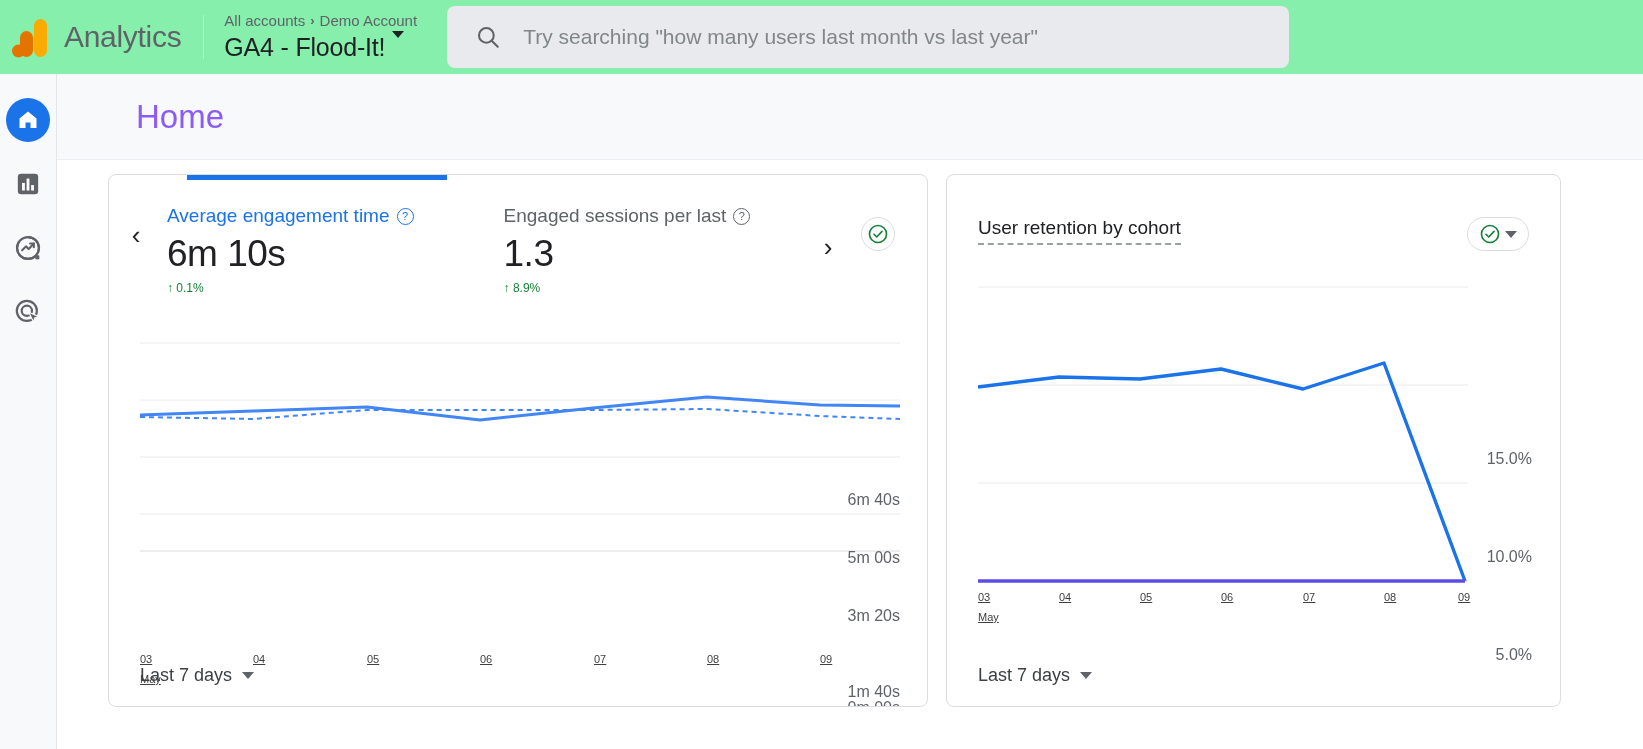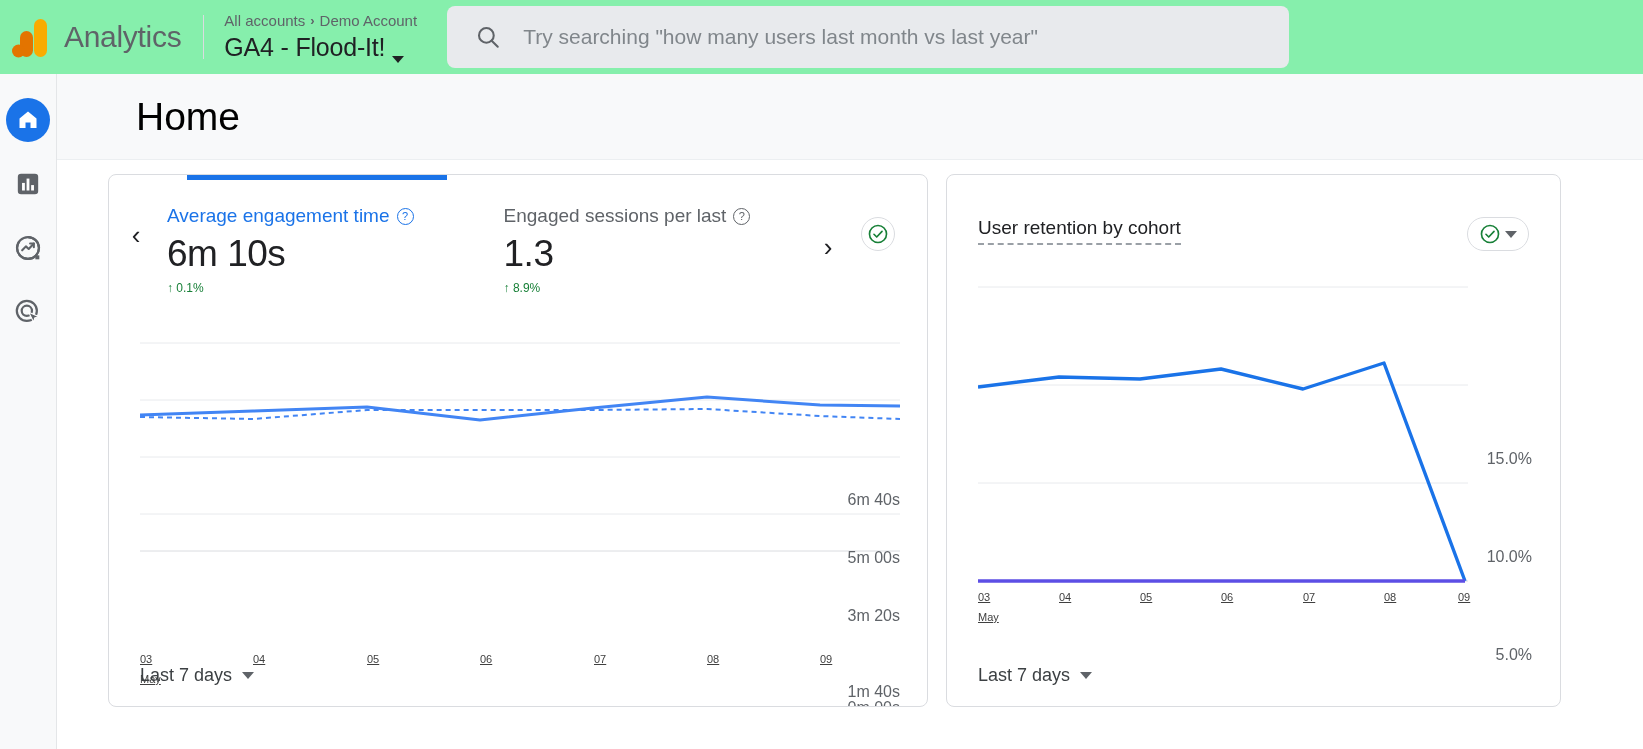--- a/index.html
+++ b/index.html
@@ -20,21 +20,21 @@
   .ga-logo { margin-left: 10px; width: 44px; height: 44px; display:flex; align-items:flex-end; justify-content:center; }
   .brand-name {
     font-size: 30px; color: #5f6368; font-weight: 400;
     margin-left: 10px; letter-spacing: -0.3px;
   }
   .brand-divider { width: 1px; height: 44px; background: #dadce0; margin: 0 20px 0 22px; }
   .acct-block { display: flex; flex-direction: column; justify-content: center; }
   .acct-crumb { font-size: 15px; color: #5f6368; display:flex; align-items:center; gap:5px; line-height: 20px; }
   .crumb-sep { font-size: 13px; color: #5f6368; font-weight: 700; }
   .acct-prop {
-    font-size: 25px; color: #202124; display:flex; align-items:flex-end; gap:7px;
+    font-size: 25px; color: #202124; display:flex; align-items:flex-start; gap:7px;
     line-height: 32px; letter-spacing: -0.2px;
   }
   .caret-down {
     width: 0; height: 0; border-left: 6px solid transparent;
     border-right: 6px solid transparent; border-top: 7px solid #202124;
   }
   .search-wrap {
     margin-left: 30px; width: 842px; height: 62px;
     background: #e8eaed; border-radius: 8px;
     display: flex; align-items: center; padding-left: 28px; gap: 22px;
@@ -58,21 +58,21 @@
 
   
   .main {
     position: absolute; top: 74px; left: 57px;
     width: 1586px; height: 675px; background: #fff;
   }
   .page-head {
     height: 86px; background:#f8f9fa; display:flex; align-items:center;
     padding-left: 79px; border-bottom: 1px solid #eceff1;
   }
-  .page-title { font-size: 39px; color: #000000; font-weight: 400; text-align: right; }
+  .page-title { font-size: 33px; color: #8b5cf6; font-weight: 400; text-align: right; }
 
   .cards {
     display: flex; gap: 18px; padding: 14px 20px 0 51px;
   }
   .card {
     background: #fff; border: 1px solid #dadce0; border-radius: 8px;
     position: relative; height: 533px; overflow: hidden;
   }
   .card-left { width: 820px; }
   .card-right { width: 615px; }

